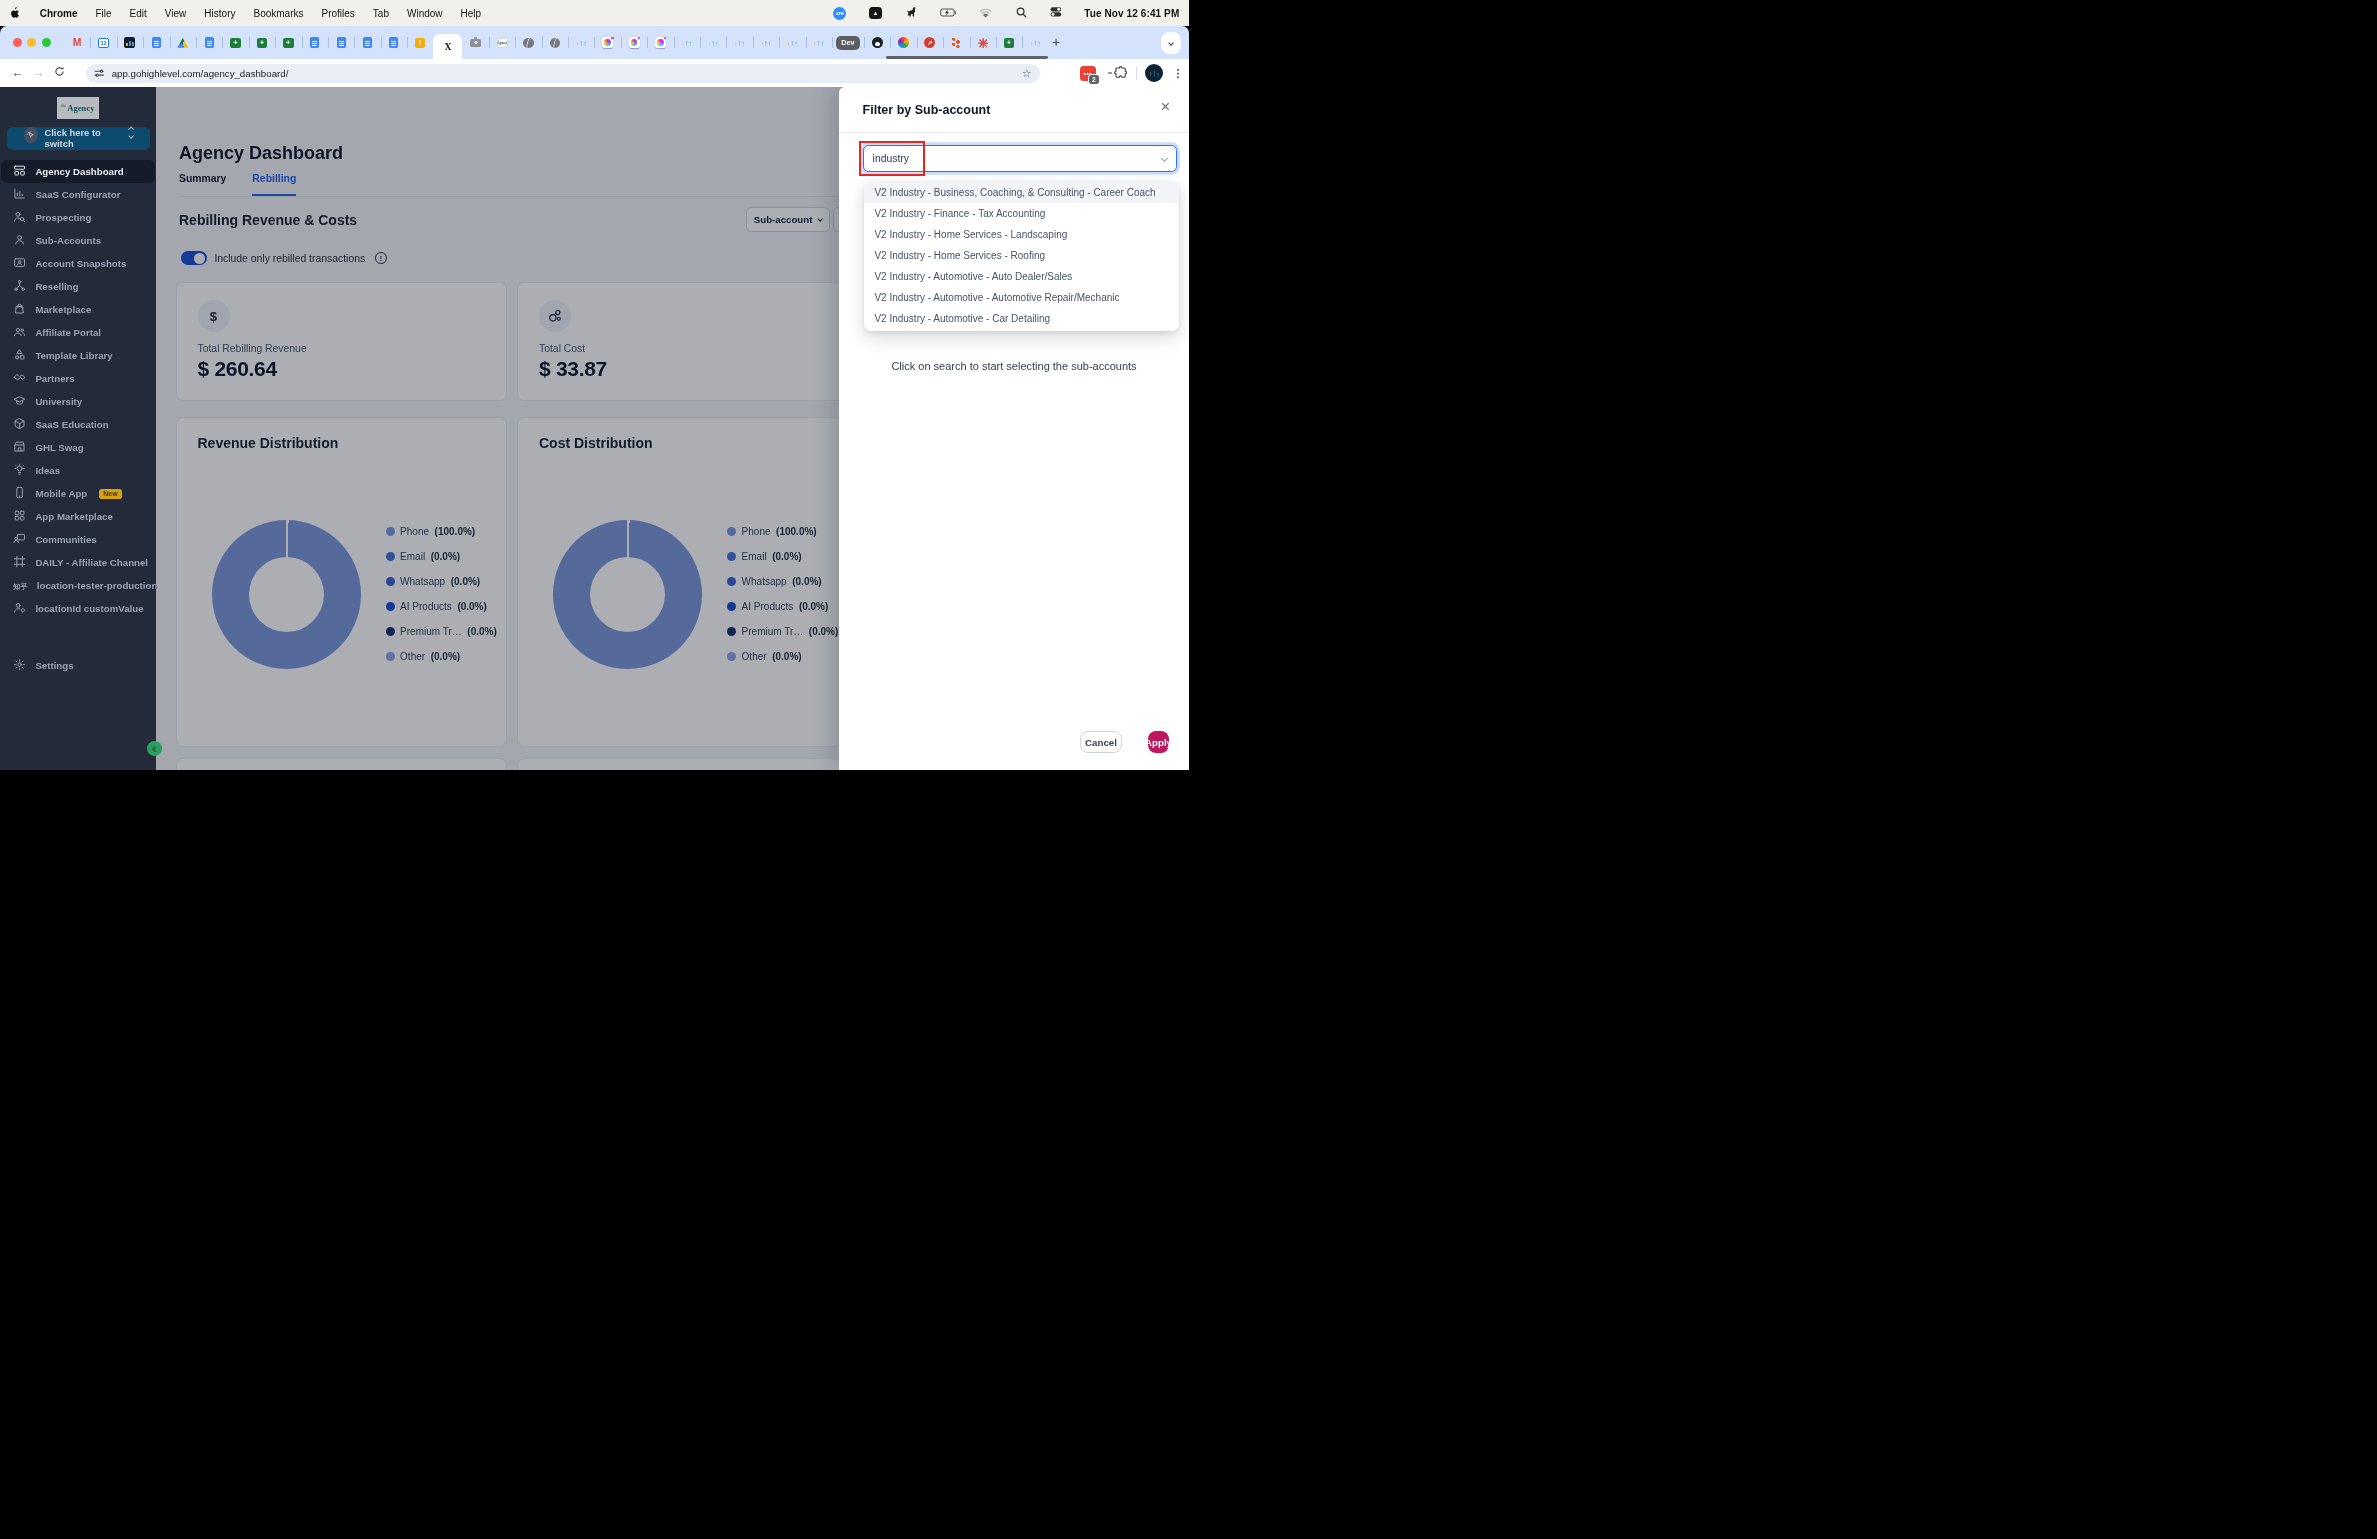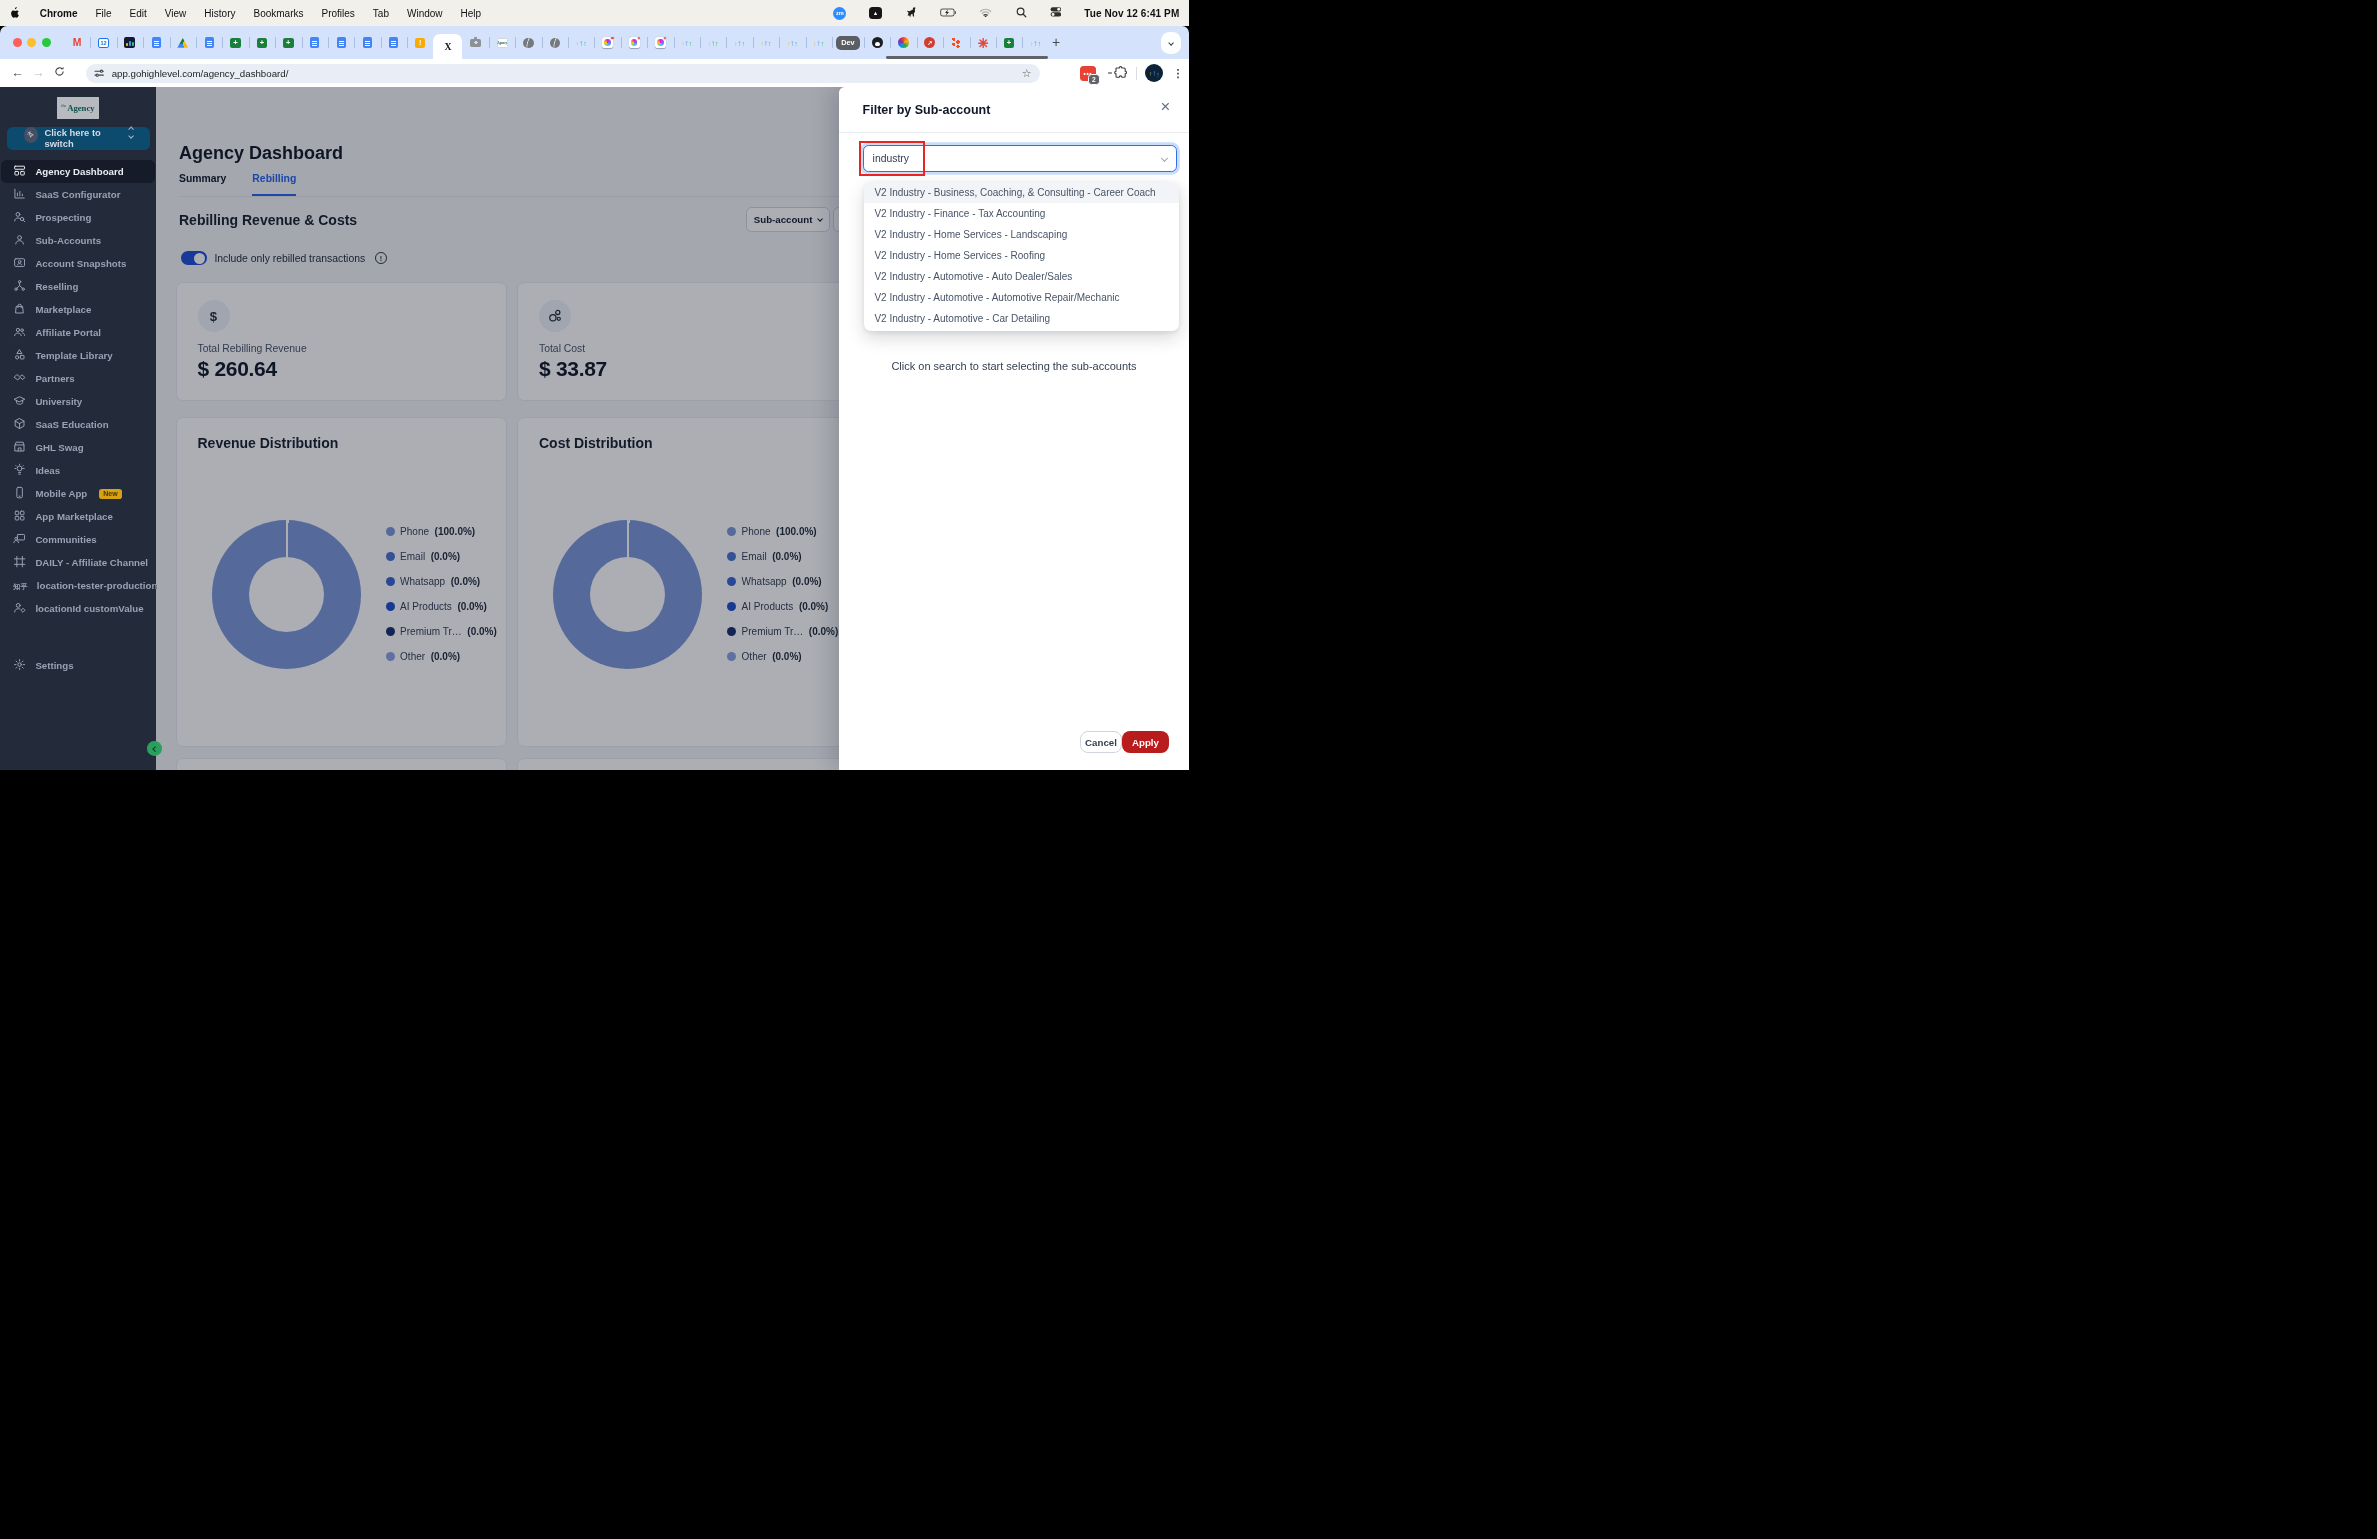--- a/index.html
+++ b/index.html
@@ -149,21 +149,21 @@
   .searchwrap{position:absolute;left:23.6px;top:58px;width:314px;height:26.4px}
   .search-input{width:100%;height:100%;border:1px solid #2f6fed;border-radius:5.6px;box-shadow:0 0 0 2.8px rgba(59,130,246,.28);font-size:10.4px;color:#344054;padding:0 21px 0 9px;outline:none;font-family:"Liberation Sans",sans-serif;background:#fff}
   .inchev{position:absolute;right:9.7px;top:10.4px;width:4.9px;height:4.9px;border-right:1.1px solid #98a2b3;border-bottom:1.1px solid #98a2b3;transform:rotate(45deg)}
   .redbox{position:absolute;left:19.5px;top:54px;width:66px;height:35px;border:2.4px solid #e8251f;z-index:3}
   .ddmenu{position:absolute;left:25px;top:95px;width:315px;height:149px;background:#fff;border-radius:7px;box-shadow:0 7px 18px rgba(16,24,40,.16),0 1.4px 4.2px rgba(16,24,40,.08);overflow:hidden;z-index:2}
   .opt{height:21px;display:flex;align-items:center;padding:0 10.4px;font-size:10px;color:#475467;white-space:nowrap}
   .opt.hl{background:#f2f4f7}
   .phint{position:absolute;left:0;top:273px;width:100%;text-align:center;font-size:11px;color:#364152}
   .btn{position:absolute;bottom:17.4px;height:21.6px;border-radius:8px;font-size:9.7px;font-weight:600;display:flex;align-items:center;justify-content:center}
   .cancel{right:67px;width:42px;background:#fff;border:0.7px solid #d0d5dd;color:#344054}
-  .apply{right:20px;width:47px;background:#b91c1c;color:#fff}
+  .apply{right:20px;width:21px;background:#be185d;color:#fff}
 </style>
 </head>
 <body>
 
 <div class="menubar">
   <div class="mb-left">
     <span><svg width="9" height="11" viewBox="0 0 17 22">
           <path fill="#111" d="M12.1 3.2c.6-.8 1-1.9.9-3-1 .1-2.1.7-2.8 1.5-.6.7-1.1 1.8-.9 2.9 1 0 2.1-.6 2.8-1.4zm2.6 9.3c0-2.4 2-3.5 2.1-3.6-1.1-1.7-2.9-1.9-3.5-1.9-1.5-.2-2.9.9-3.7.9-.8 0-1.9-.9-3.2-.8-1.6 0-3.1.9-3.9 2.4-1.7 2.9-.4 7.2 1.2 9.6.8 1.1 1.7 2.4 3 2.4 1.2-.1 1.7-.8 3.1-.8s1.9.8 3.2.8c1.3 0 2.1-1.2 2.9-2.3.9-1.3 1.3-2.6 1.3-2.7-.1-.1-2.5-1-2.5-4z"></path>
         </svg></span>
     <span id="menu-items" style="display:flex;gap:18px">

